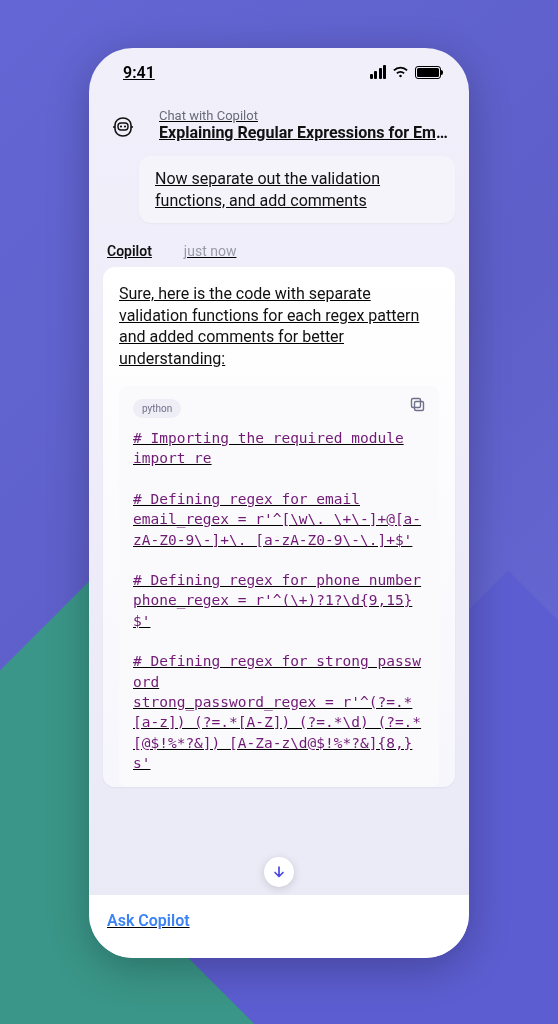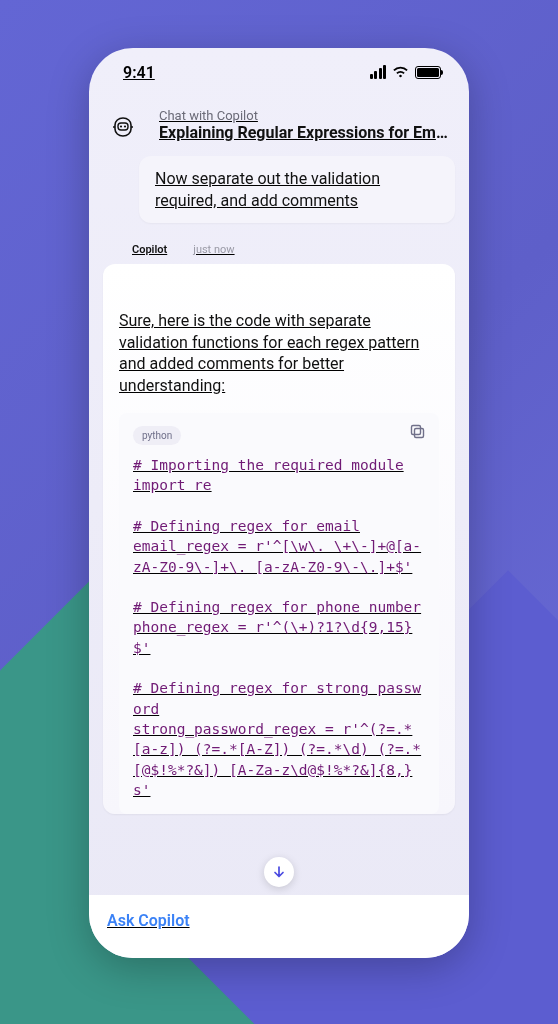--- a/index.html
+++ b/index.html
@@ -90,36 +90,35 @@
     background:#f5f4fb;
     border-radius:12px;
     padding:12px 16px;
     margin-left:36px;
     font-size:16px;
     color:#111;
     line-height:1.35;
     box-shadow: 0 1px 2px rgba(0,0,0,0.04);
   }
   .sender-line {
-    display:flex; 
+    display:flex; gap:6px;
     padding: 20px 4px 8px 4px;
-    font-size:11px;
-    margin-left:25px;
+    font-size:14px;
   }
   .sender-name { font-weight:600; color:#111; }
   .sender-time { color:#9a9aa6;padding-left:26px; }
   .assistant-bubble {
     background: linear-gradient(180deg,#ffffff 0%, #f7f6fc 100%);
     border-radius:12px;
     padding:16px 16px 0 16px;
     font-size:16px;
     line-height:1.35;
     box-shadow: 0 1px 2px rgba(0,0,0,0.05);
   }
-  .assistant-text { color:#111; margin-bottom:16px;margin-top:30px; }
+  .assistant-text { color:#111; margin-bottom:16px; }
   .code-block {
     background:#fafafd;
     border-radius:8px;
     padding:10px 14px 14px 14px;
     position:relative;
   }
   .code-badge {
     display:inline-block;
     background:#efeef6;
     color:#70708a;
@@ -203,21 +202,21 @@
     </div>
     <div class="chat-header-text">
       <div class="chat-subtitle">Chat with Copilot</div>
       <div class="chat-title">Explaining Regular Expressions for Email...</div>
     </div>
   </div>
 
   <div class="messages">
 
     <div class="user-bubble">
-      <span>Now separate out the validation required, and add comments</span>
+      <span>Now separate out the validation functions, and add comments</span>
     </div>
 
     <div class="sender-line">
       <span class="sender-name">Copilot</span>
       <span class="sender-time">just now</span>
     </div>
 
     <div class="assistant-bubble">
       <div class="assistant-text">Sure, here is the code with separate validation functions for each regex pattern and added comments for better understanding:</div>
 

